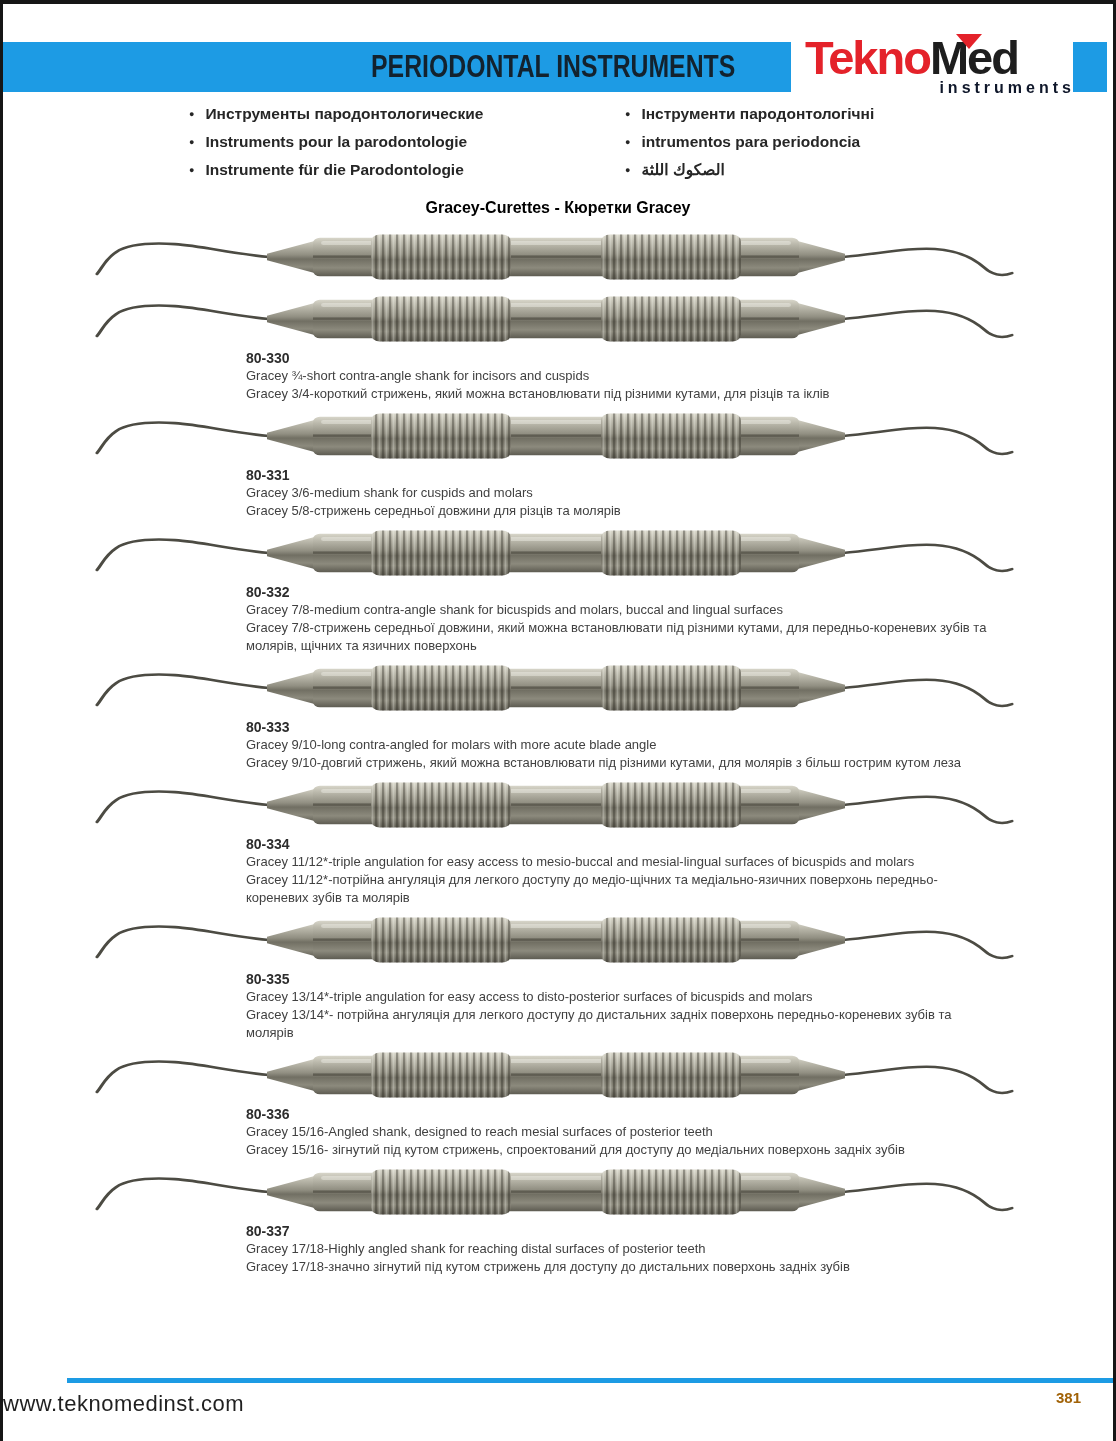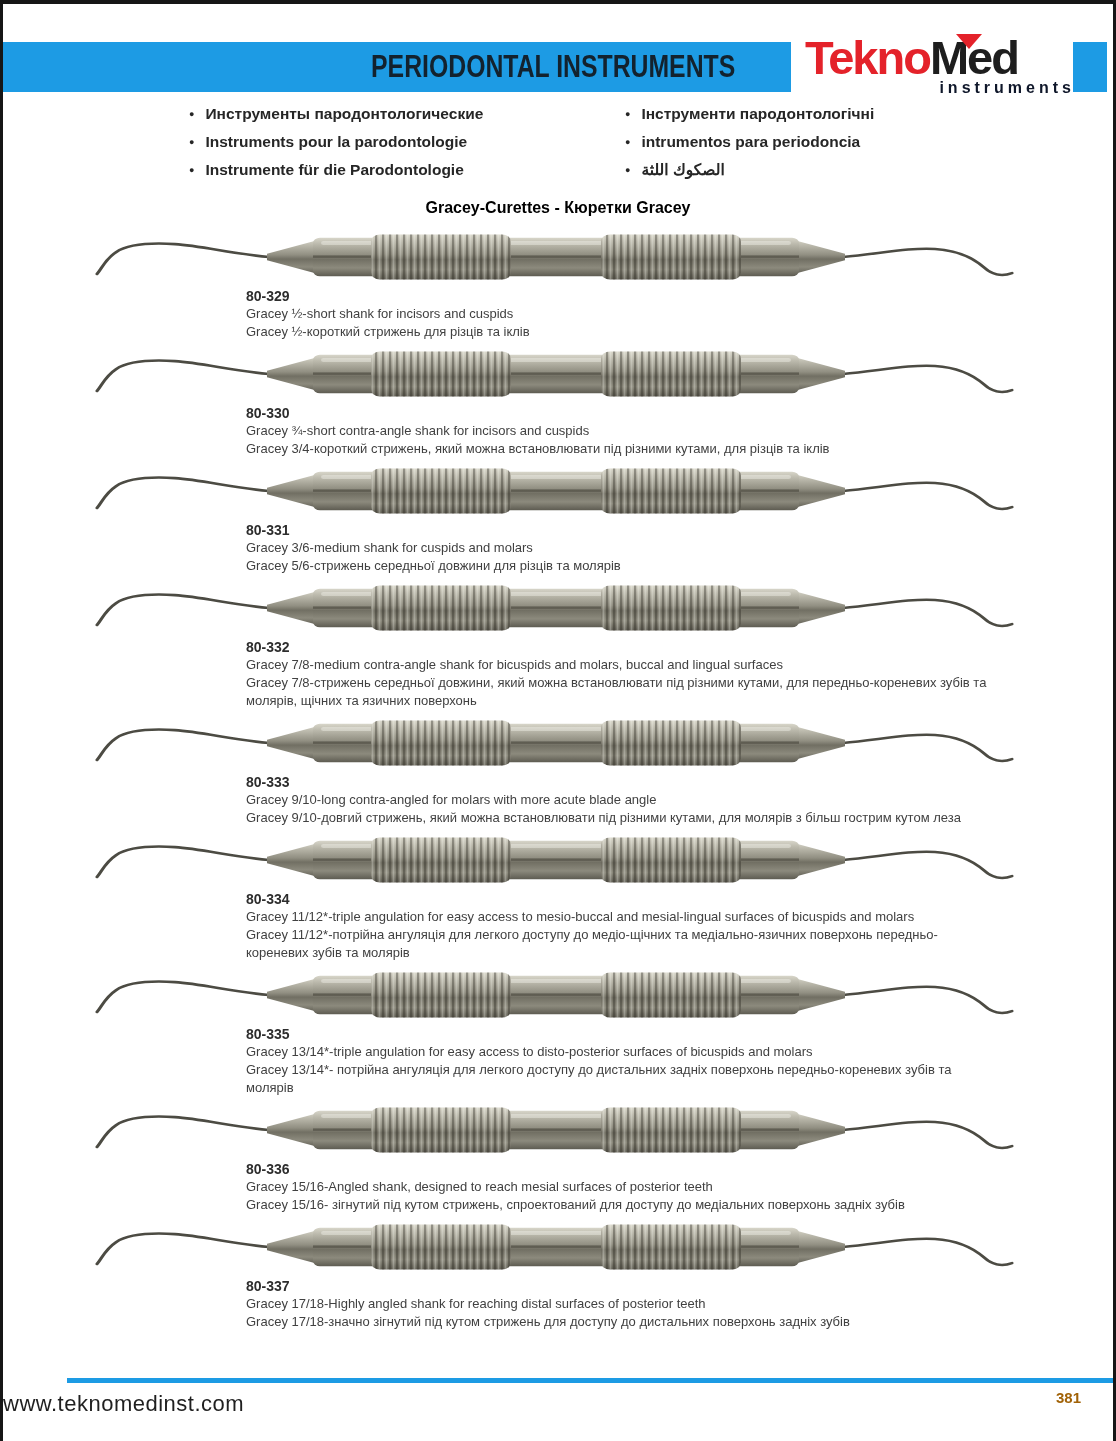--- a/index.html
+++ b/index.html
@@ -131,46 +131,41 @@
   </div>
 
   <h2 class="section-title">Gracey-Curettes - Кюретки Gracey</h2>
 
   <div class="products">
 
     <div class="product">
       <svg class="instrument" viewBox="0 0 950 72" preserveAspectRatio="none">
           <use href="#curette" xlink:href="#curette"></use>
         </svg>
-      <div class="ptext">
-        <div class="pcode">80-329</div>
-        <div class="pdesc">Gracey ½-short shank for incisors and cuspids</div>
-        <div class="pdesc">Gracey ½-короткий стрижень для різців та іклів</div>
-      </div>
     </div>
 
     <div class="product">
       <svg class="instrument" viewBox="0 0 950 72" preserveAspectRatio="none">
           <use href="#curette" xlink:href="#curette"></use>
         </svg>
       <div class="ptext">
         <div class="pcode">80-330</div>
         <div class="pdesc">Gracey ¾-short contra-angle shank for incisors and cuspids</div>
         <div class="pdesc">Gracey 3/4-короткий стрижень, який можна встановлювати під різними кутами, для різців та іклів</div>
       </div>
     </div>
 
     <div class="product">
       <svg class="instrument" viewBox="0 0 950 72" preserveAspectRatio="none">
           <use href="#curette" xlink:href="#curette"></use>
         </svg>
       <div class="ptext">
         <div class="pcode">80-331</div>
         <div class="pdesc">Gracey 3/6-medium shank for cuspids and molars</div>
-        <div class="pdesc">Gracey 5/6-стрижень середньої довжини для різців та молярів</div>
+        <div class="pdesc">Gracey 5/8-стрижень середньої довжини для різців та молярів</div>
       </div>
     </div>
 
     <div class="product">
       <svg class="instrument" viewBox="0 0 950 72" preserveAspectRatio="none">
           <use href="#curette" xlink:href="#curette"></use>
         </svg>
       <div class="ptext">
         <div class="pcode">80-332</div>
         <div class="pdesc">Gracey 7/8-medium contra-angle shank for bicuspids and molars, buccal and lingual surfaces</div>

